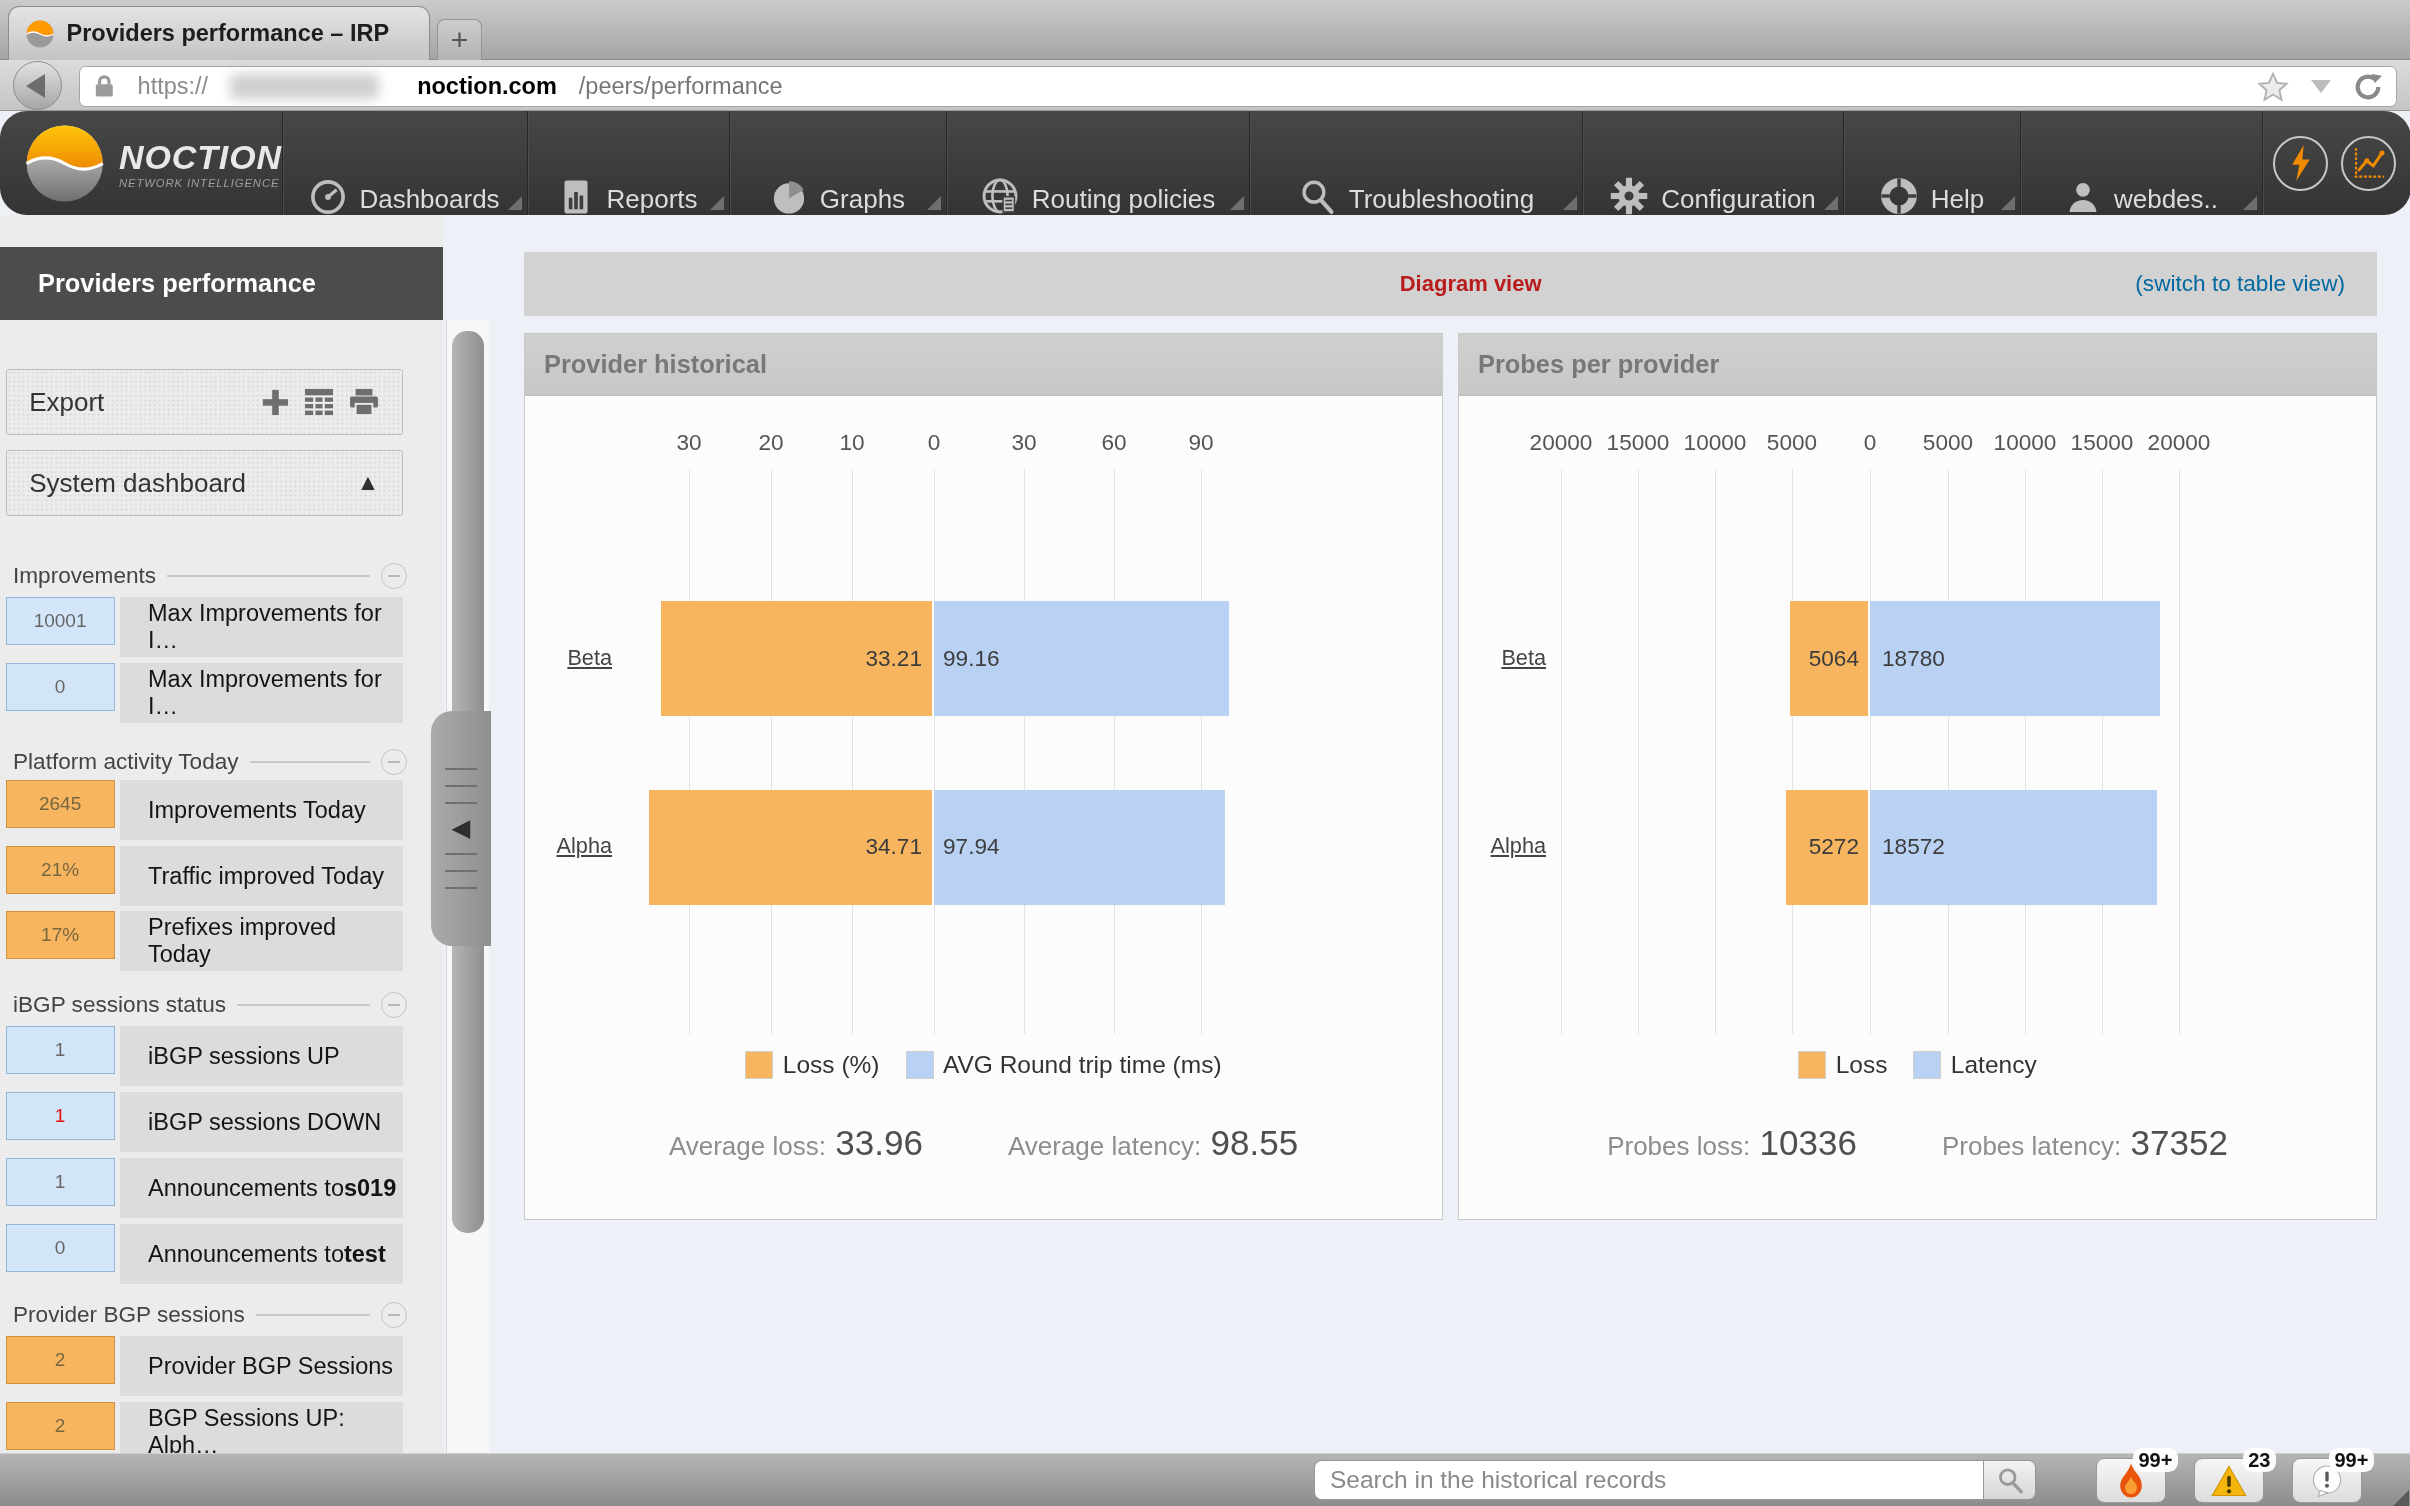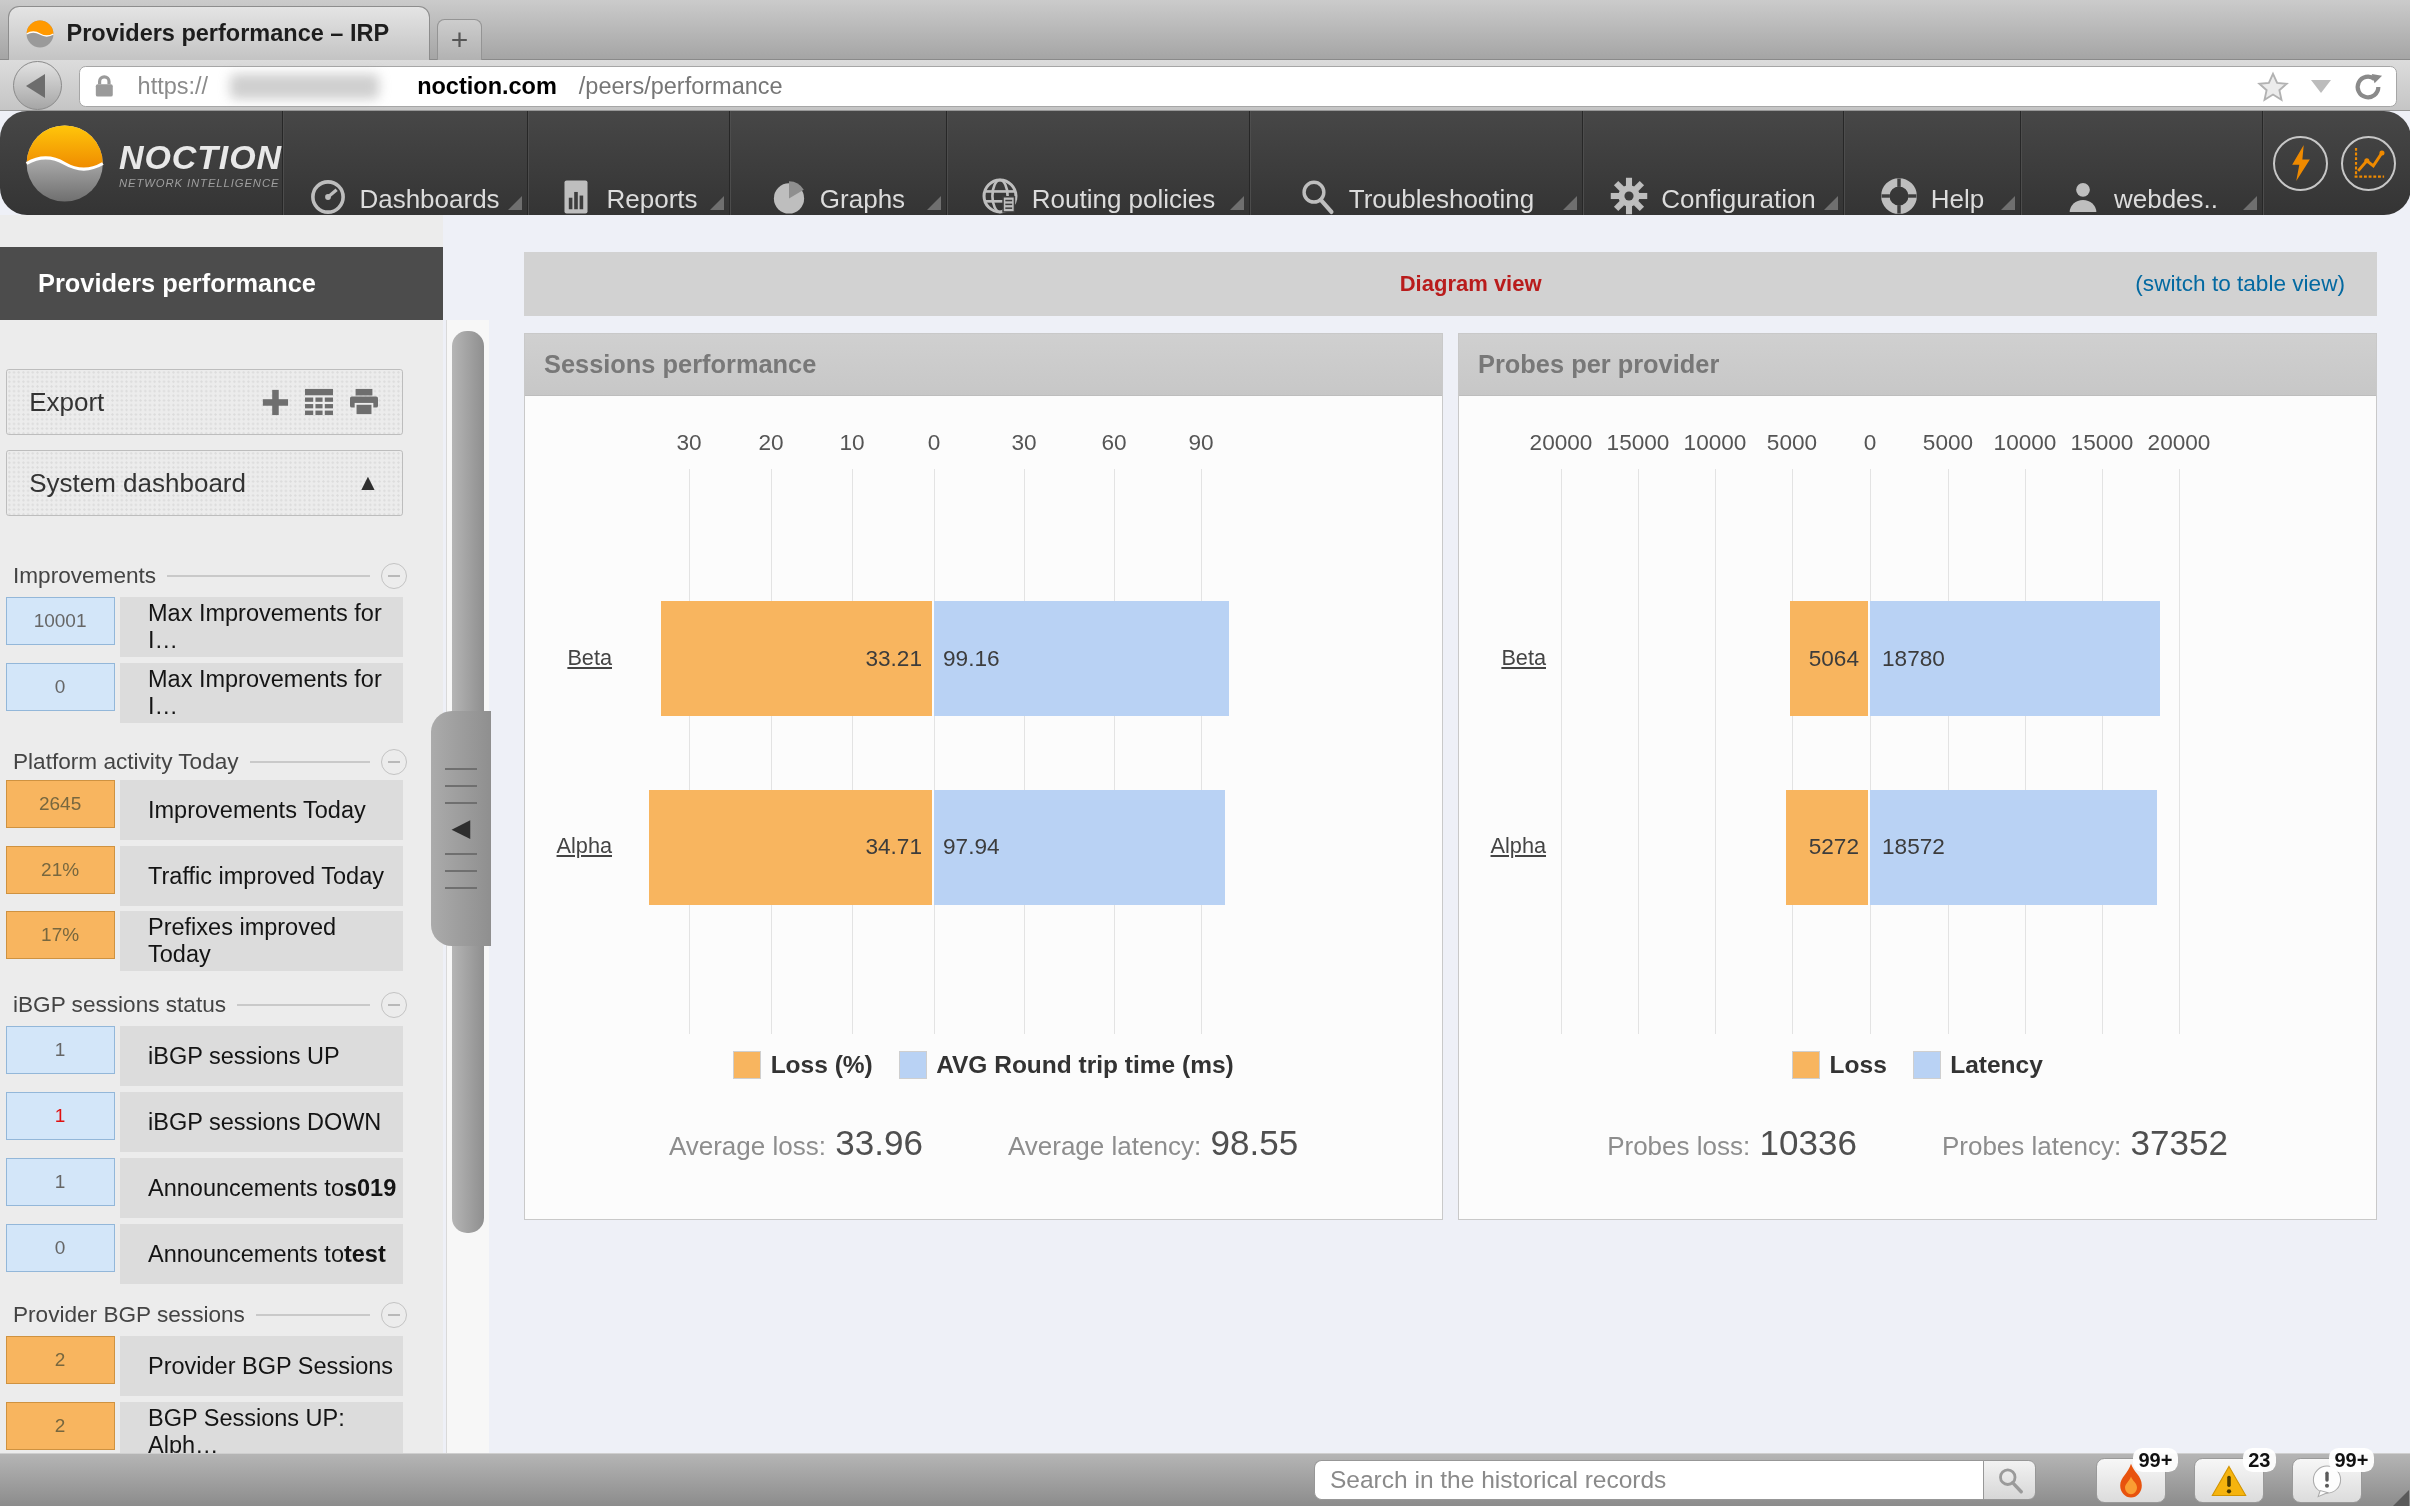--- a/index.html
+++ b/index.html
@@ -99,21 +99,21 @@
   .plot { position:relative; width:100%; height:823px; }
   .vline { position:absolute; top:73px; width:0.9px; height:565px; background:#e3e3e3; }
   .tick { position:absolute; top:34px; transform:translateX(-50%); font-size:22.6px; color:#555; }
   .cat { position:absolute; left:0; width:87px; text-align:right; font-size:21.7px; color:#444; height:28px;text-decoration:underline; }
   .bar { position:absolute; height:115px; }
   .bar.loss { background:#f8b55f; }
   .bar.lat  { background:#b9d2f4; }
   .val { position:absolute; font-size:22.6px; color:#3c3c3c; height:28px; line-height:28px; }
   .legend { position:absolute; top:655px; left:0; width:100%; display:flex; justify-content:center;
     align-items:center; gap:26px; font-size:24.5px; color:#333; }
-  .legend .item { display:flex; align-items:flex-start; gap:9.4px;font-weight:bold; }
+  .legend .item { display:flex; align-items:flex-start; gap:9.4px; }
   .swatch { width:28px; height:28px; border:0.9px solid #cfcfcf; }
   .stats { position:absolute; top:727px; left:0; width:100%; display:flex; justify-content:center;
     align-items:baseline; gap:85px; }
   .stat { display:flex; align-items:baseline; gap:9.4px; }
   .stat .lbl { font-size:26px; color:#8d8d8d; }
   .stat .num { font-size:35px; color:#4f4f4f; }
 
   
   .bottombar { left:0; top:1453px; width:2411px; height:54px;
     background:linear-gradient(#b5b5b5,#8b8b8b); border-top:0.9px solid #cfcfcf; }
@@ -440,21 +440,21 @@
   <span class="grip"></span>
   <span class="grip"></span>
 </div>
 
 <div class="abs diagram-bar">
   <span class="diagram-title">Diagram view</span>
   <span class="switch-link">(switch to table view)</span>
 </div>
 
 <div class="abs panel" style="left:524px">
-  <div class="panel-head">Sessions performance</div>
+  <div class="panel-head">Provider historical</div>
   <div class="plot">
     <div class="vline" style="left:164px"></div>
     <div class="vline" style="left:246px"></div>
     <div class="vline" style="left:327px"></div>
     <div class="vline" style="left:409px"></div>
     <div class="vline" style="left:499px"></div>
     <div class="vline" style="left:589px"></div>
     <div class="vline" style="left:676px"></div>
     <span class="tick" style="left:164px">30</span>
     <span class="tick" style="left:246px">20</span>

